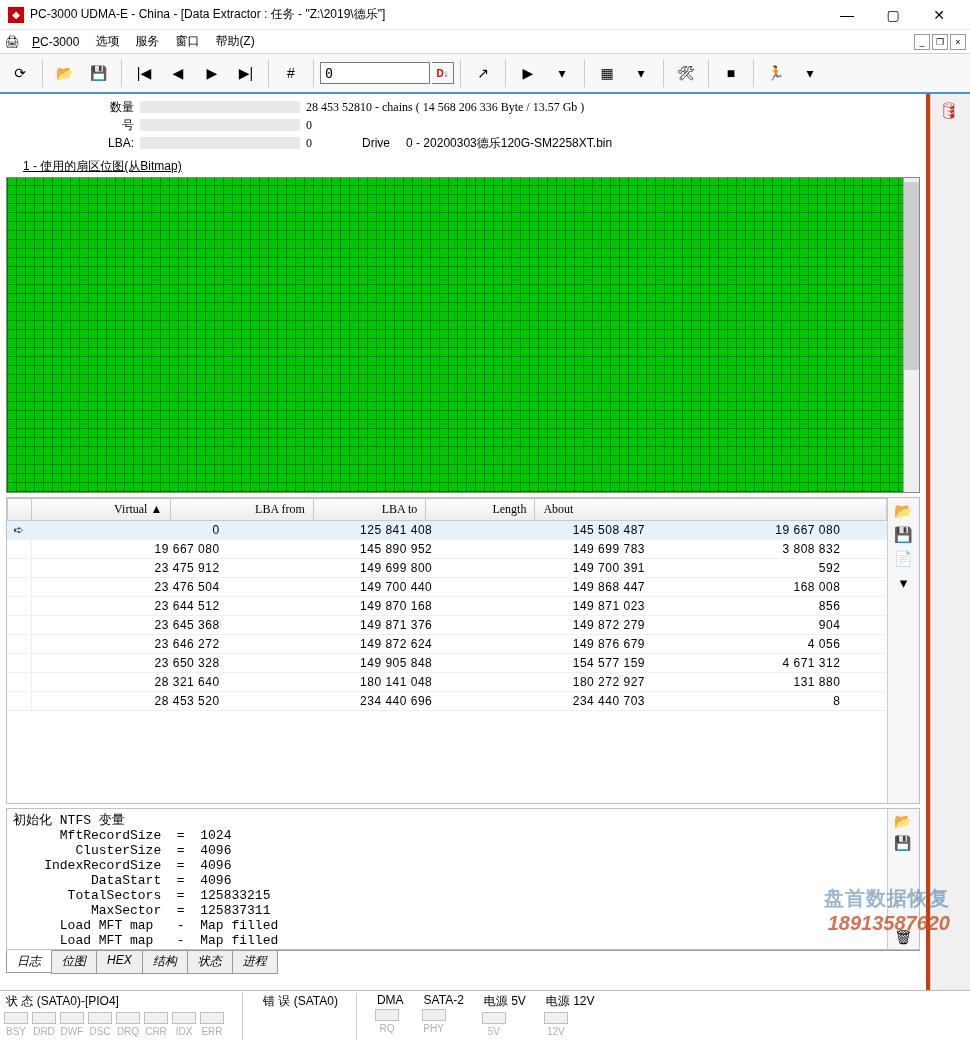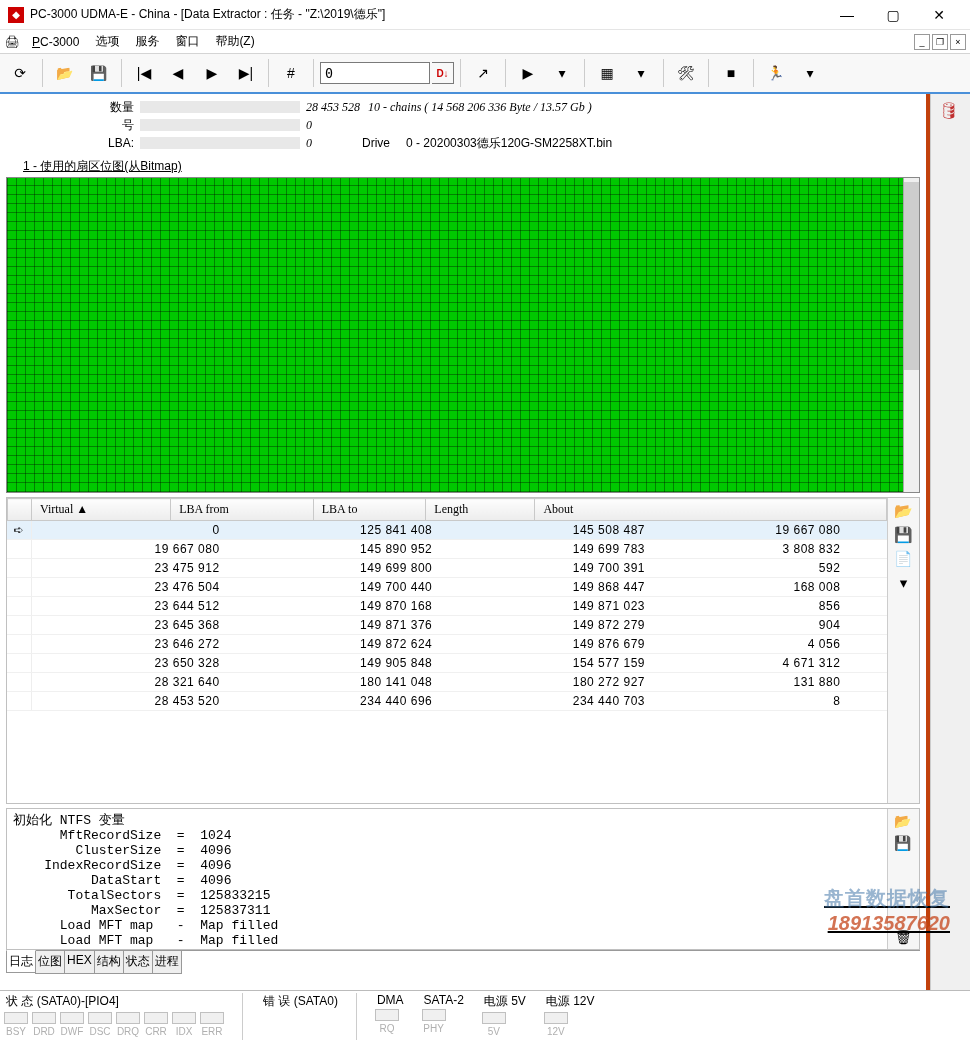--- a/index.html
+++ b/index.html
@@ -26,64 +26,64 @@
 
 .workarea { height: 896px; display: flex; }
 .main { flex: 1; display: flex; flex-direction: column; border-right: 4px solid #c2410c; }
 .side { width: 40px; background: #f0f0f0; border-left: 1px solid #ccc; padding: 4px; display: flex; flex-direction: column; gap: 6px; }
 .side-icon { width: 28px; height: 24px; display: flex; align-items: center; justify-content: center; font-size: 16px; }
 
 .info-panel { padding: 4px 10px 4px 80px; font-size: 12px; }
 .info-row { display: flex; height: 18px; align-items: center; }
 .info-lbl { width: 60px; text-align: right; padding-right: 6px; }
 .info-bar { width: 160px; height: 12px; background: #e8e8e8; margin-right: 6px; }
-.info-val { font-family: Tahoma; font-style: italic; }
+.info-val { font-family: Tahoma; }
 .info-extra { margin-left: 50px; }
 
 .bitmap-title { padding: 2px 23px; font-size: 12px; text-decoration: underline; }
 .bitmap { margin: 0 6px; height: 316px; border: 1px solid #888; background: linear-gradient(#00c800 0 0); background-size: 100% 100%; position: relative; overflow: hidden; }
 .bitmap-grid { position: absolute; inset: 0; }
 .bitmap-grid::before, .bitmap-grid::after { content:""; position:absolute; inset:0; }
 .bitmap-grid::before { background-image: repeating-linear-gradient(90deg, rgba(0,0,0,.35) 0 1px, transparent 1px 9px); }
 .bitmap-grid::after  { background-image: repeating-linear-gradient(0deg,  rgba(0,0,0,.35) 0 1px, transparent 1px 9px); }
 .bitmap-scroll { position:absolute; right:0; top:0; bottom:0; width:16px; background:#efefef; border-left:1px solid #aaa; }
 .bitmap-scroll .thumb { background:#cdcdcd; height:60%; margin-top:4px; }
 
 .table-wrap { margin: 4px 6px 0 6px; border: 1px solid #c0c0c0; display: flex; }
 .table-area { flex: 1; }
 .table-side { width: 32px; border-left: 1px solid #ccc; background: #f6f6f6; padding: 4px 2px; display: flex; flex-direction: column; gap: 6px; align-items: center; }
 .table-side div { font-size: 15px; }
 
 table.grid { width: 100%; border-collapse: collapse; font-family: "Courier New", monospace; font-size: 12px; }
-table.grid th { background: linear-gradient(#fdfdfd,#ececec); border: 1px solid #c9c9c9; padding: 3px 8px; font-weight: normal; text-align: left; font-family: "Microsoft YaHei", Tahoma; font-size: 12px; }
+table.grid th { background: linear-gradient(#fdfdfd,#ececec); border: 1px solid #c9c9c9; padding: 3px 8px; font-weight: normal; text-align: right; font-family: "Microsoft YaHei", Tahoma; font-size: 12px; }
 table.grid th:last-child { text-align: left; }
 table.grid td { padding: 2px 8px; text-align: right; border-bottom: 1px solid #f0f0f0; white-space: pre; letter-spacing: 0.5px; }
 table.grid td.about { text-align: left; }
 table.grid tr.sel td { background: #e5f1fb; }
 table.grid td.arrow { width: 24px; text-align: center; padding: 0; }
 table.grid tr td:first-child { border-right: 1px solid #eee; }
 .table-body { height: 282px; overflow-y: scroll; }
 
 .log-wrap { margin: 4px 6px 0 6px; border: 1px solid #c0c0c0; display: flex; height: 142px; }
 .log-area { flex: 1; font-family: "Courier New", monospace; font-size: 13px; padding: 4px 6px; white-space: pre; overflow: auto; line-height: 15px; }
 .log-side { width: 32px; border-left: 1px solid #ccc; background: #f6f6f6; padding: 4px 2px; display: flex; flex-direction: column; gap: 6px; align-items: center; font-size: 14px; }
 
 .tabs { display: flex; margin: 0 6px; border-top: 1px solid #999; }
-.tabs .tab { padding: 2px 2px; border: 1px solid #999; border-top: none; margin-right: -1px; background: #efefef; font-size: 12px; }
+.tabs .tab { padding: 2px 10px; border: 1px solid #999; border-top: none; margin-right: -1px; background: #efefef; font-size: 12px; font-style: italic; }
 .tabs .tab.active { background: #fff; font-weight: normal; position: relative; top: -1px; border-top: 1px solid #fff; }
 
 .statusbar { border-top: 1px solid #bbb; height: 52px; display: flex; padding: 2px 4px; gap: 18px; font-size: 12px; }
 .sb-group { display: flex; flex-direction: column; }
 .sb-title { font-size: 12px; margin-bottom: 2px; padding-left: 2px; }
 .sb-leds { display: flex; gap: 4px; }
 .sb-led { display: flex; flex-direction: column; align-items: center; color: #b0b0b0; font-size: 10px; }
 .sb-led .box { width: 24px; height: 12px; border: 1px solid #c0c0c0; background: #f0f0f0; margin-bottom: 2px; }
 .sb-sep { width: 1px; background: #ccc; }
 
-.watermark { position: absolute; right: 20px; bottom: 110px; text-align: right; pointer-events: none; text-decoration: underline; }
+.watermark { position: absolute; right: 20px; bottom: 110px; text-align: right; pointer-events: none; }
 .watermark .t1 { font-size: 20px; color: rgba(70,120,170,.55); font-weight: bold; letter-spacing: 1px; }
 .watermark .t2 { font-size: 20px; color: rgba(200,80,40,.8); font-weight: bold; font-style: italic; }
 </style>
 </head>
 <body>
 
 <div class="titlebar">
   <span class="icon">◆</span>
   <span class="title">PC-3000 UDMA-E - China - [Data Extractor : 任务 - "Z:\2019\德乐"]</span>
   <div class="win-btns">
@@ -140,21 +140,21 @@
 </div>
 
 <div class="workarea">
   <div class="main">
 
     <div class="info-panel">
       <div class="info-row">
         <span class="info-lbl">数量</span>
         <span class="info-bar"></span>
         <span class="info-val">28 453 528</span>
-        <span class="info-val" style="margin-left:8px">10 - chains  ( 14 568 206 336 Byte /  13.57 Gb )</span>
+        <span class="info-val" style="">10 - chains  ( 14 568 206 336 Byte /  13.57 Gb )</span>
       </div>
       <div class="info-row">
         <span class="info-lbl">号</span>
         <span class="info-bar"></span>
         <span class="info-val">0</span>
       </div>
       <div class="info-row">
         <span class="info-lbl">LBA:</span>
         <span class="info-bar"></span>
         <span class="info-val">0</span>

